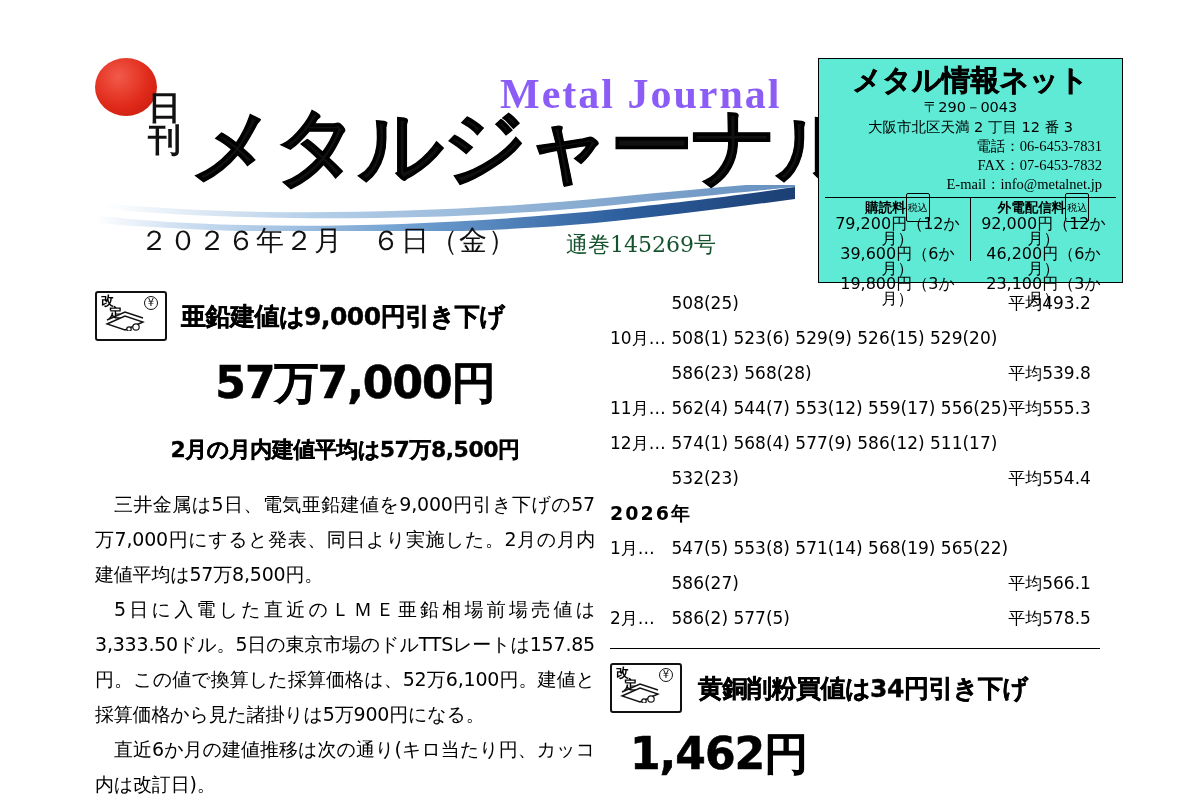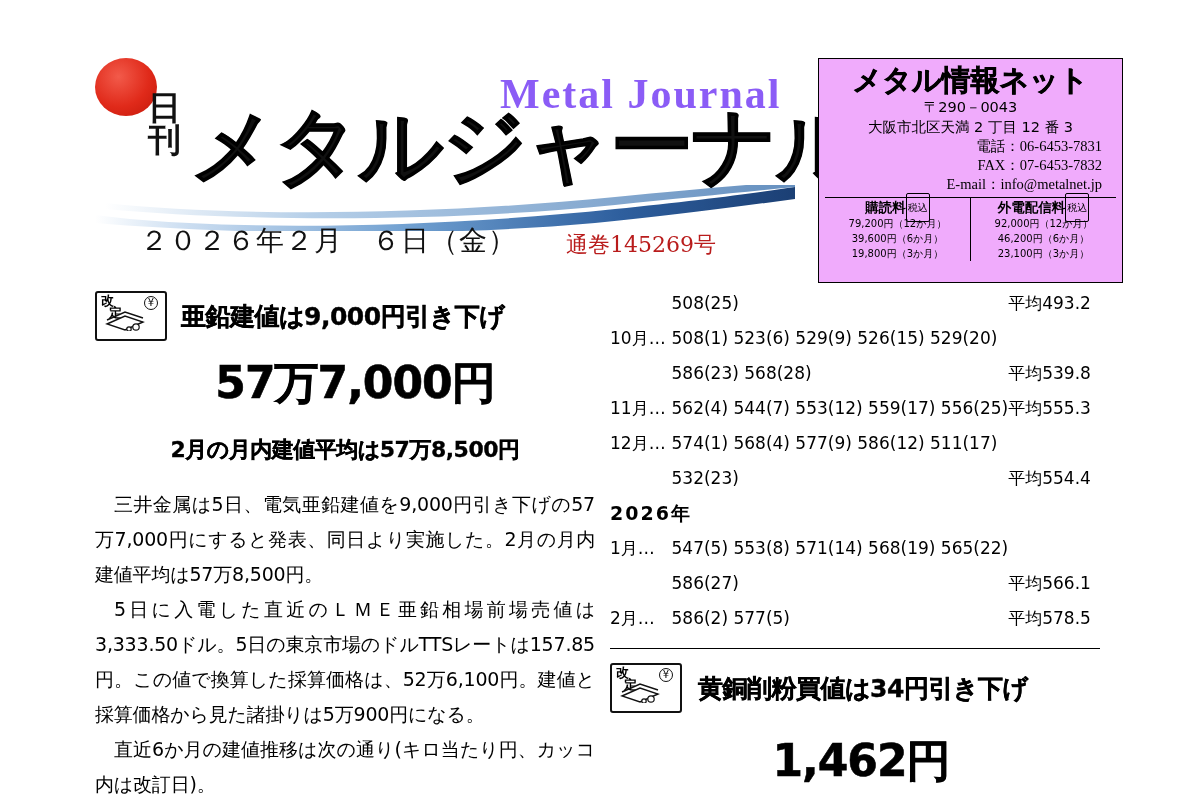--- a/index.html
+++ b/index.html
@@ -74,31 +74,31 @@
     font-size: 28px;
     letter-spacing: 1px;
     color: #111;
     white-space: nowrap;
   }
   .issue-no {
     position: absolute;
     left: 566px; top: 230px;
     font-family: "DejaVu Serif", serif;
     font-size: 22px;
-    color: #b91c1c;
+    color: #14532d;
     white-space: nowrap;
   }
 
   
   .pub-box {
     position: absolute;
     left: 818px; top: 58px;
     width: 305px; height: 225px;
     border: 1.5px solid #000;
-    background: #f0abfc;
+    background: #5eead4;
     padding: 4px 6px 0 6px;
   }
   .pub-name {
     font-family: "DejaVu Sans", sans-serif;
     font-weight: bold;
     font-size: 29px;
     text-align: center;
     line-height: 34px;
     letter-spacing: 0px;
     -webkit-text-stroke: 0.6px #000;
@@ -138,21 +138,21 @@
   .rate-head .tax {
     font-size: 10px;
     font-weight: normal;
     border: 1px solid #000;
     border-radius: 2px;
     padding: 8px 1px;
     vertical-align: 1px;
   }
   .rate-line {
     font-family: "DejaVu Sans", sans-serif;
-    font-size: 10px;
+    font-size: 16px;
     line-height: 15px;
   }
 
   
   .left-col {
     position: absolute;
     left: 95px; top: 288px;
     width: 500px;
   }
   .headline-row {
@@ -255,22 +255,22 @@
   
   .block2 {
     position: absolute;
     left: 610px; top: 660px;
     width: 500px;
   }
   .block2 .headline-row { gap: 16px; }
   .block2 .headline { font-size: 25px; }
   .block2 .bigprice {
     font-size: 44px;
-    text-align: center;
-    margin-top: 16px;
+    text-align: left;
+    margin-top: 9px;
     padding-right: 18px;
   }
 </style>
 </head>
 <body>
 
 <div class="masthead">
 
   <div class="sun-dot"></div>
 

